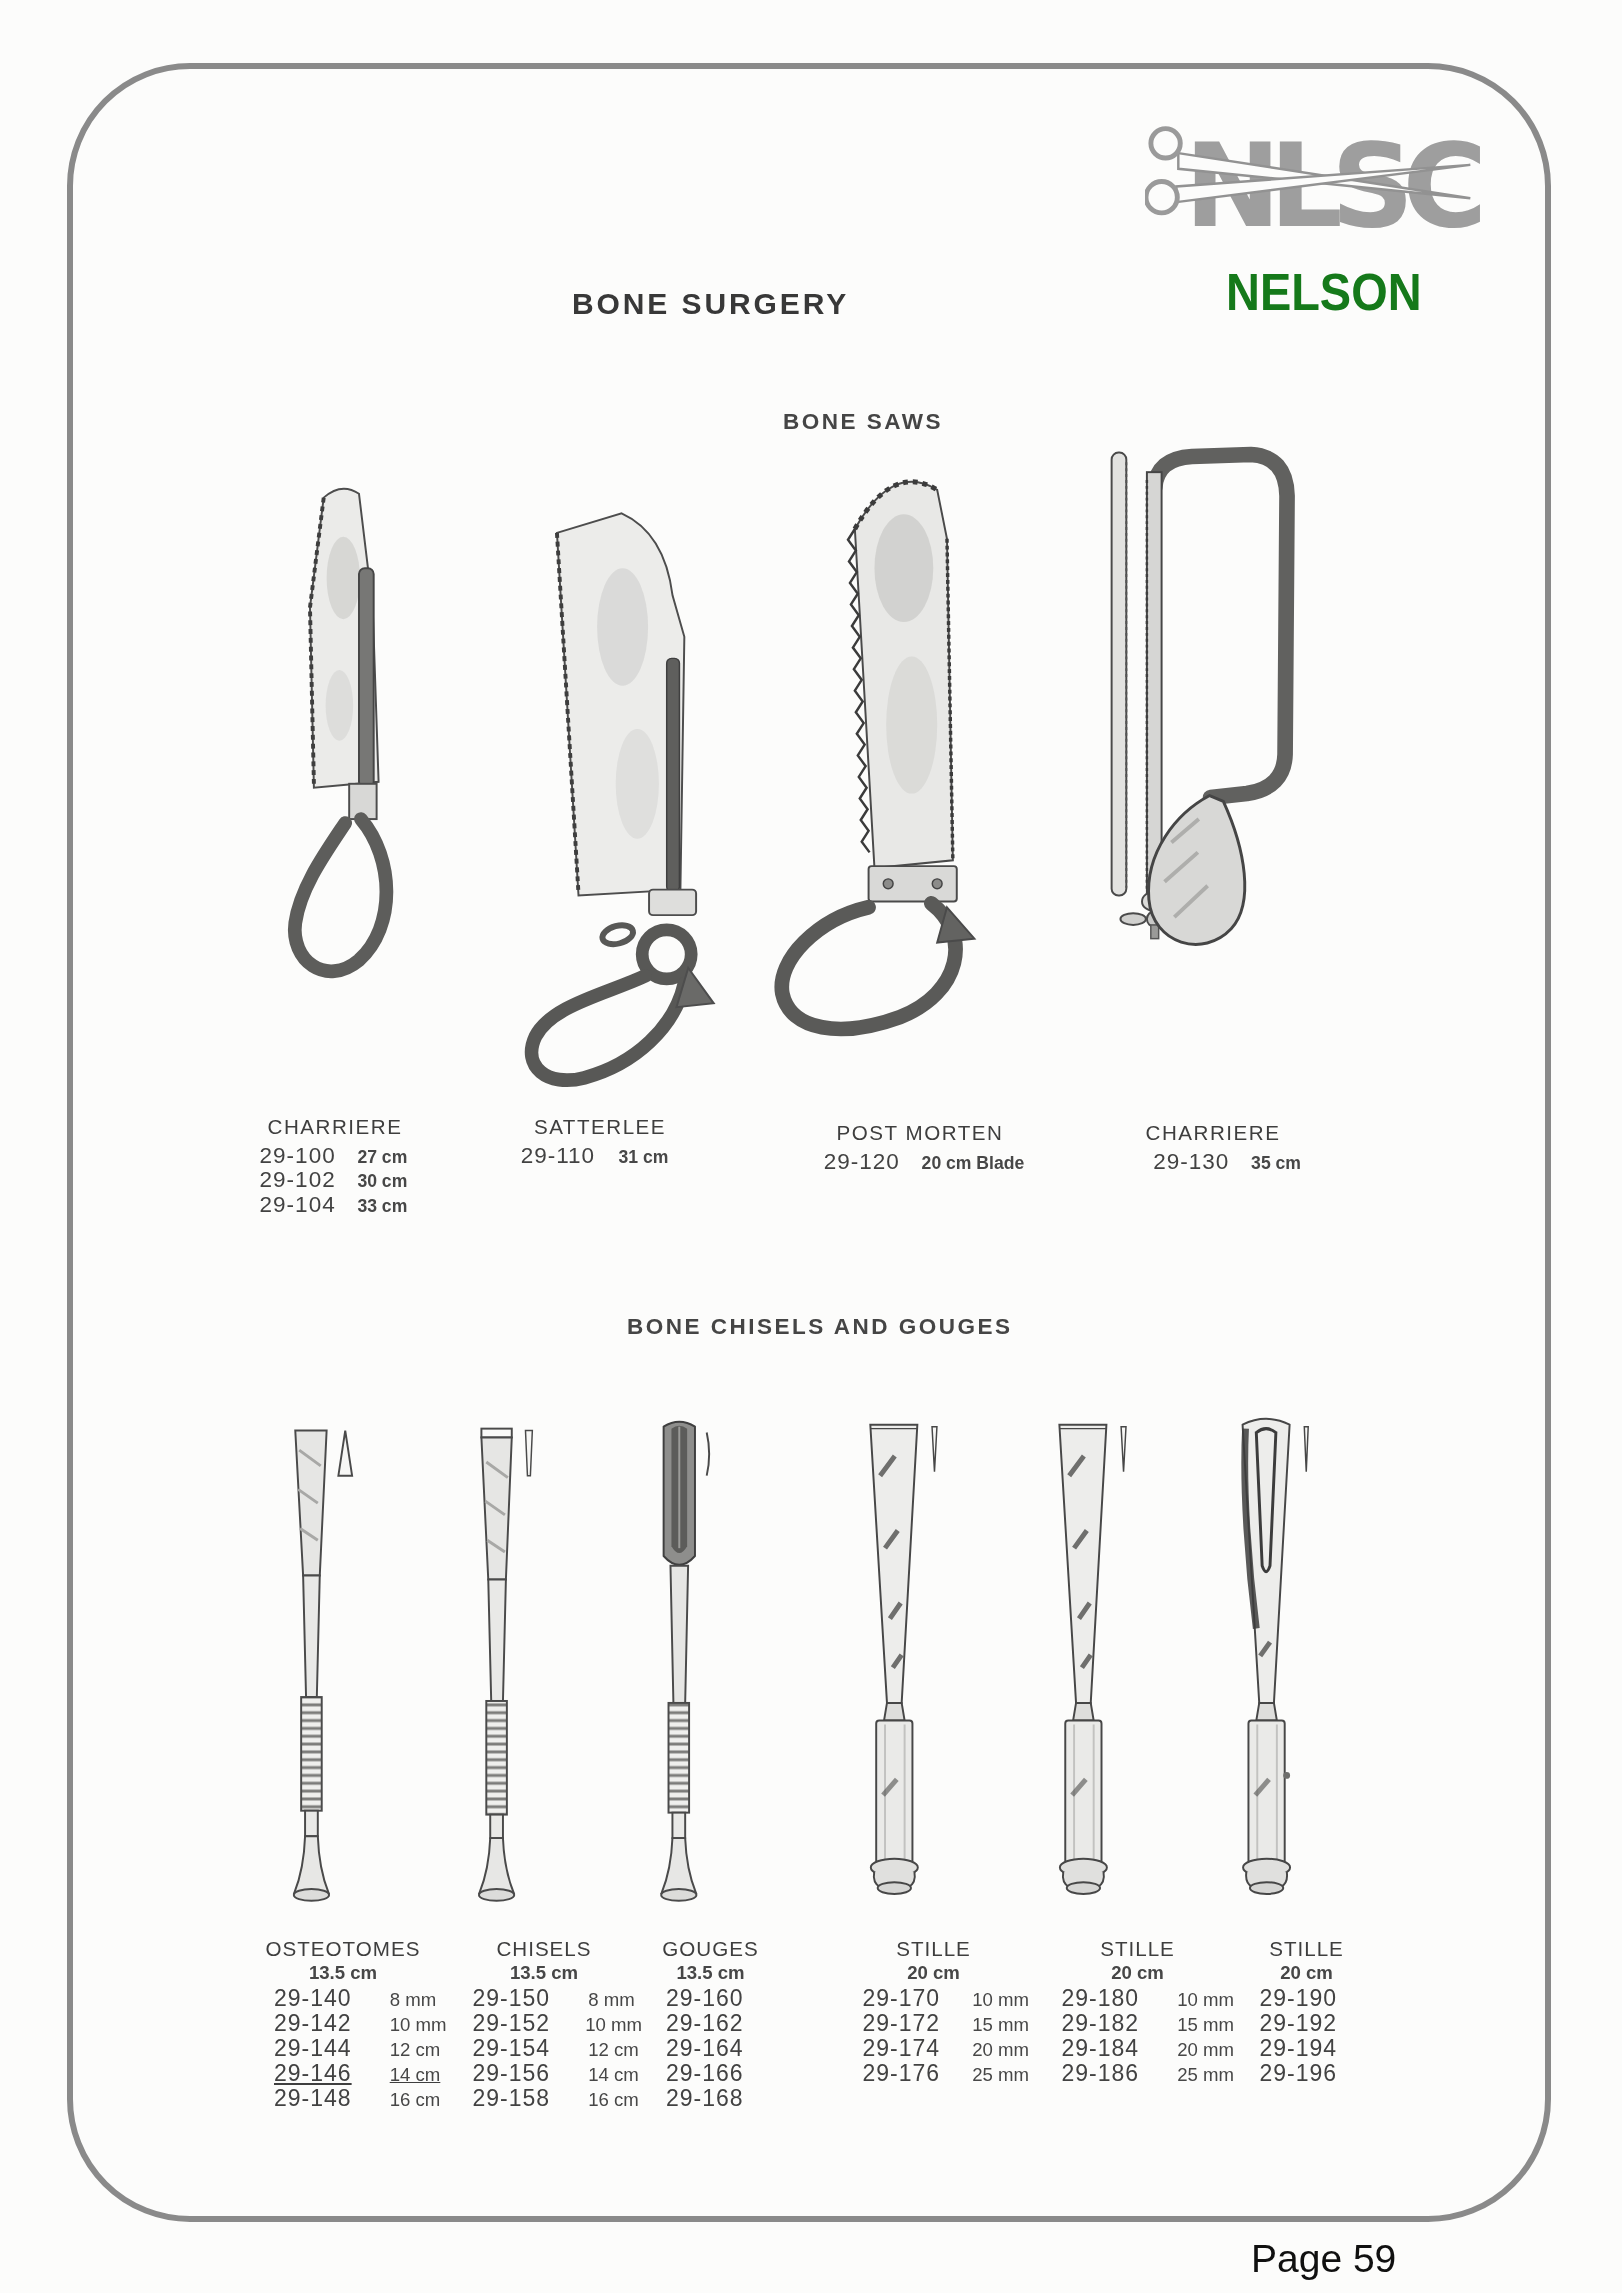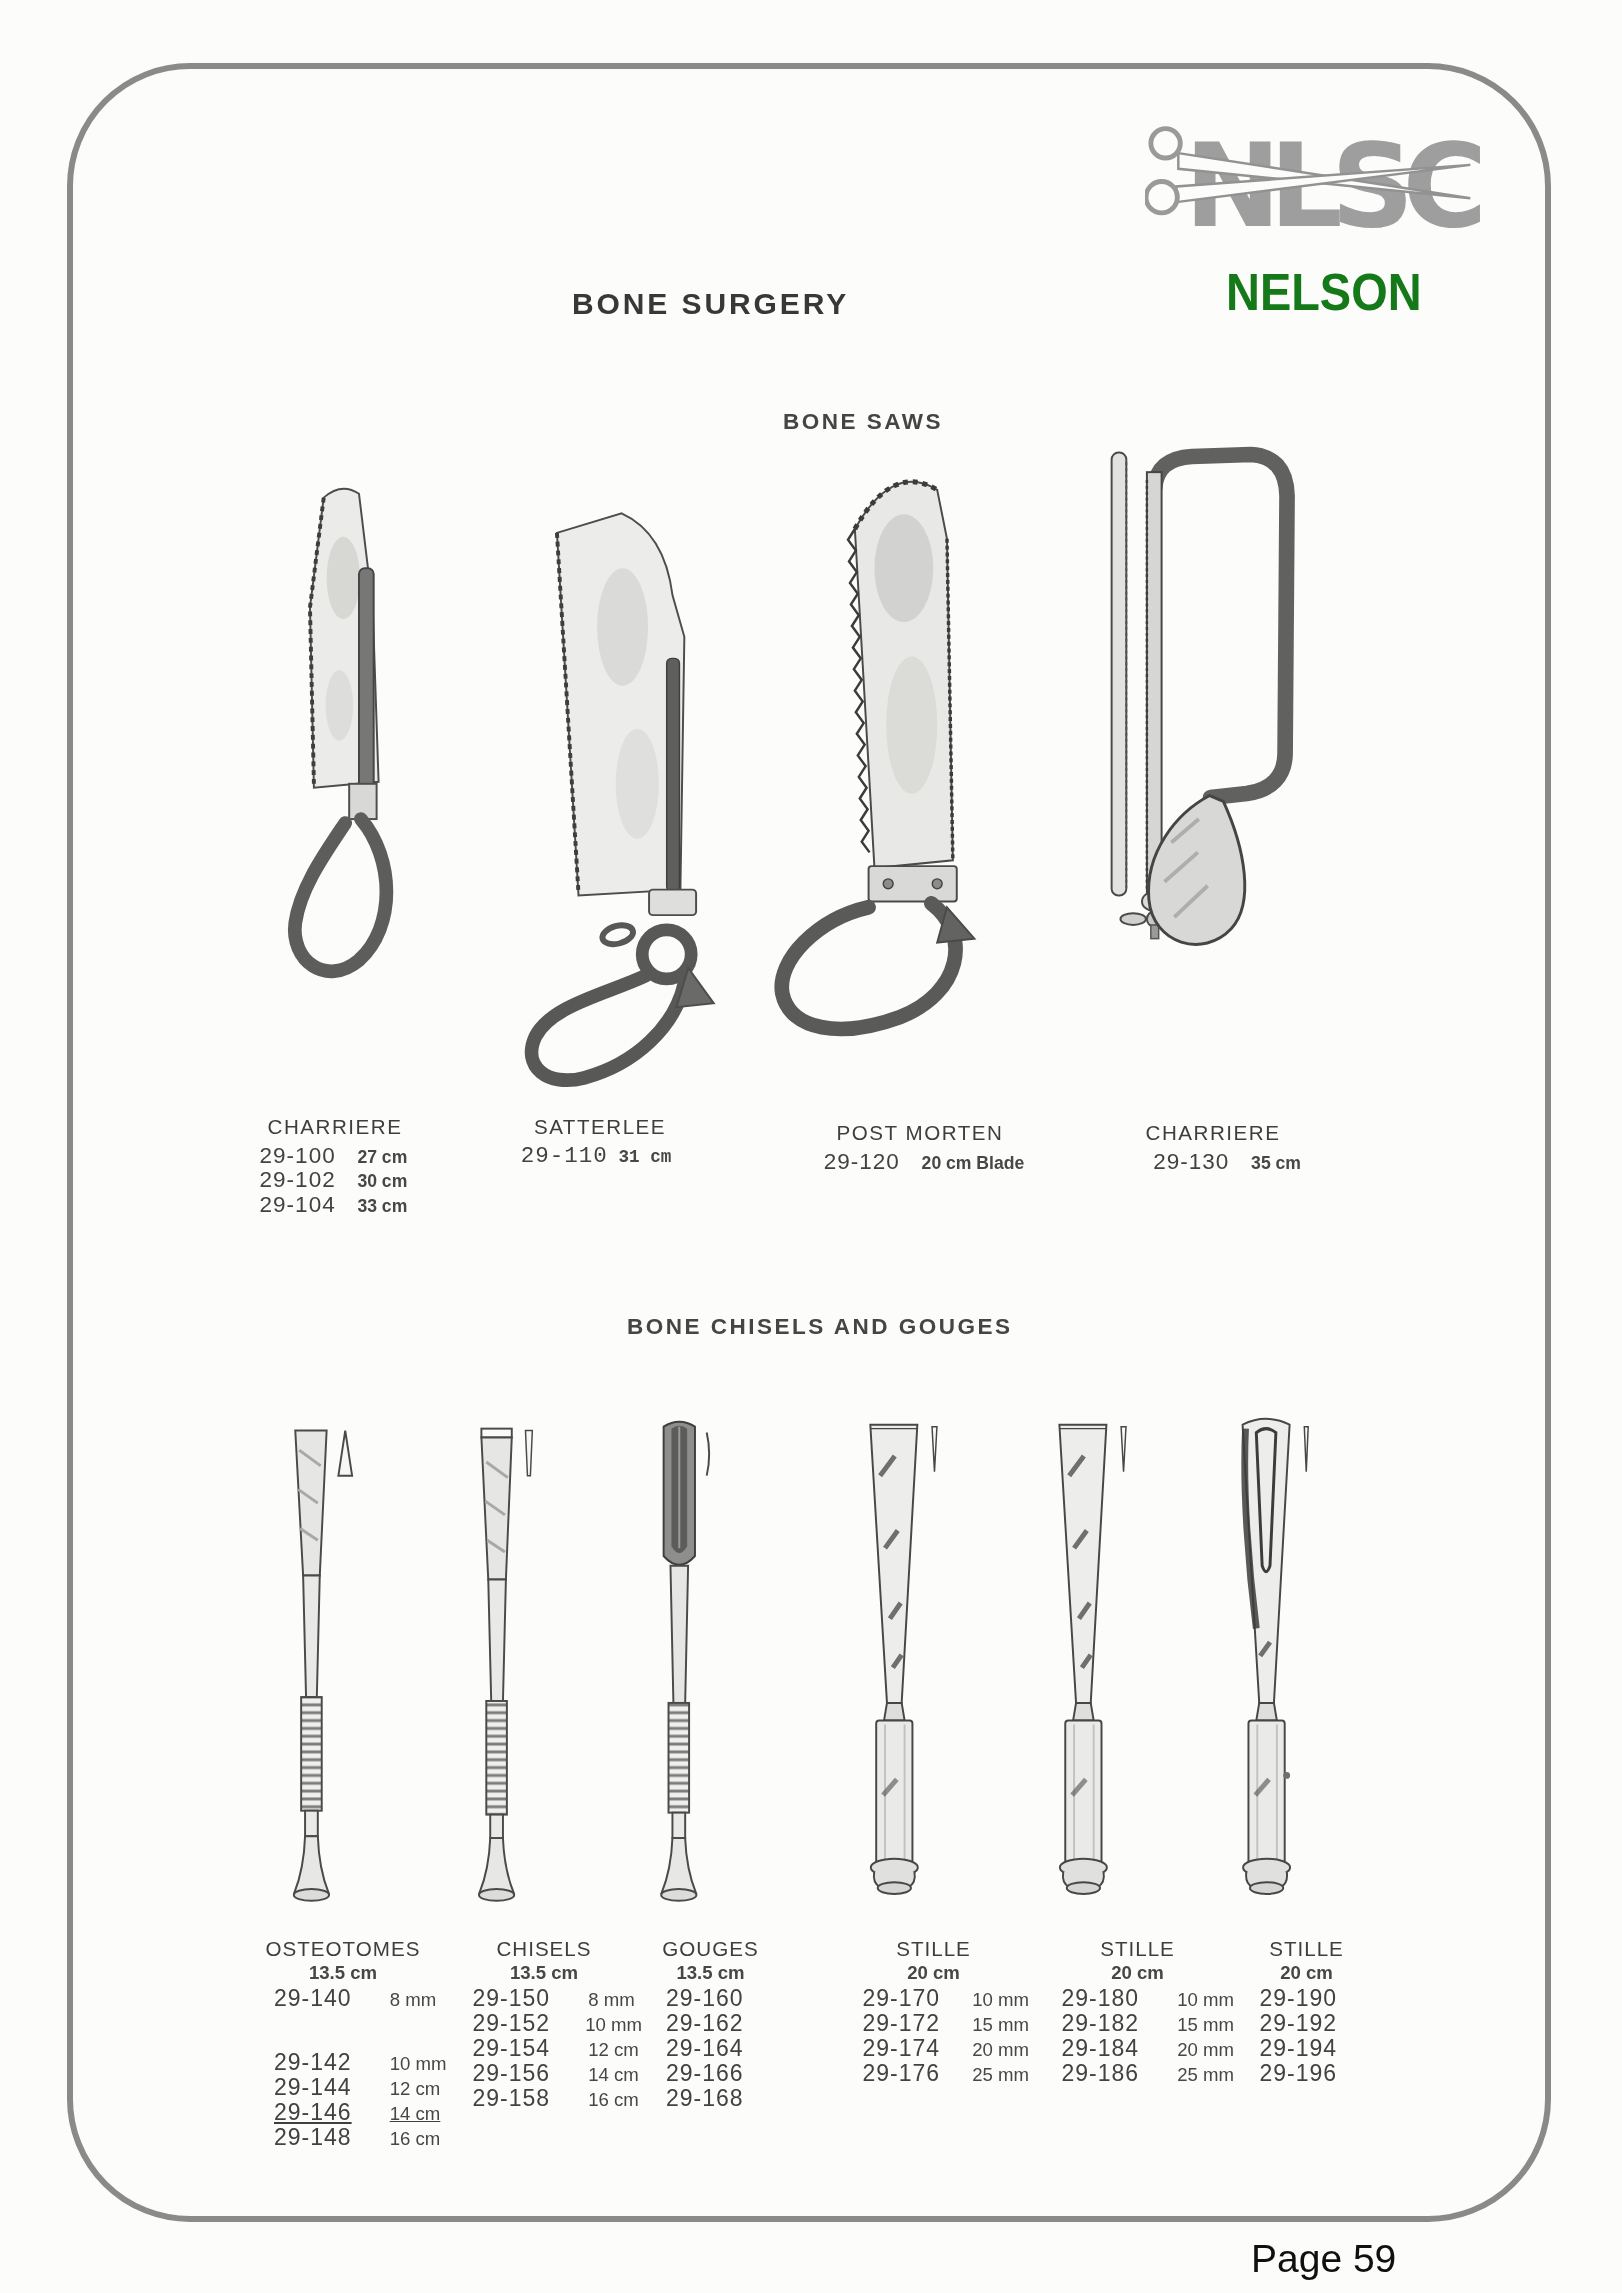--- a/index.html
+++ b/index.html
@@ -115,21 +115,21 @@
       <span class="size">30 cm</span>
     </div>
     <div class="model-row" style="padding-left:17.6px;">
       <span class="code">29-104</span>
       <span class="size">33 cm</span>
     </div>
   </div>
 
   <div class="saw-label" style="left:507px;top:1115px;width:186px;">
     <div class="saw-name">SATTERLEE</div>
-    <div class="model-row" style="padding-left:13.7px;font-family:Liberation Mono, monospace;">
+    <div class="model-row" style="padding-left:13.7px;">
       <span class="code">29-110</span>
       <span class="size">31 cm</span>
     </div>
   </div>
 
   <div class="saw-label" style="left:812px;top:1121px;width:216px;">
     <div class="saw-name">POST MORTEN</div>
     <div class="model-row" style="padding-left:11.8px;">
       <span class="code">29-120</span>
       <span class="size">20 cm Blade</span>
@@ -235,21 +235,21 @@
     </g>
   </svg>
 
   <div class="cg" style="left:237px;top:1937px;width:212px;">
     <div class="cg-name">OSTEOTOMES</div>
     <div class="cg-len">13.5 cm</div>
     <div class="cg-row" style="padding-left:37px;">
       <span class="code">29-140</span>
       <span class="size">8 mm</span>
       </div>
-    <div class="cg-row" style="padding-left:37px;margin-top:39px;">
+    <div class="cg-row" style="padding-left:37px;">
       <span class="code">29-142</span>
       <span class="size">10 mm</span>
       </div>
     <div class="cg-row" style="padding-left:37px;">
       <span class="code">29-144</span>
       <span class="size">12 cm</span>
       </div>
     <div class="cg-row" style="padding-left:37px;text-decoration:underline;">
       <span class="code">29-146</span>
       <span class="size">14 cm</span>

